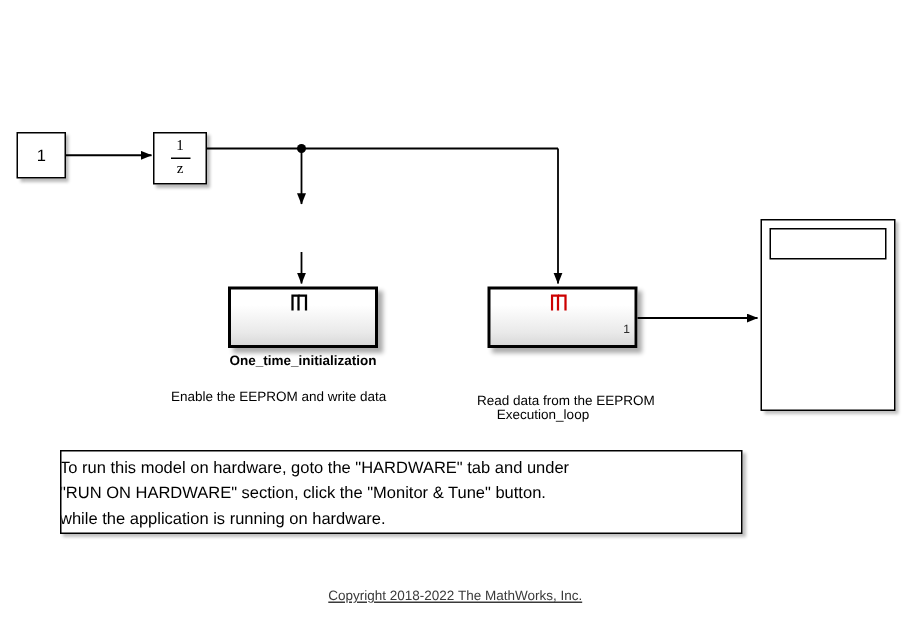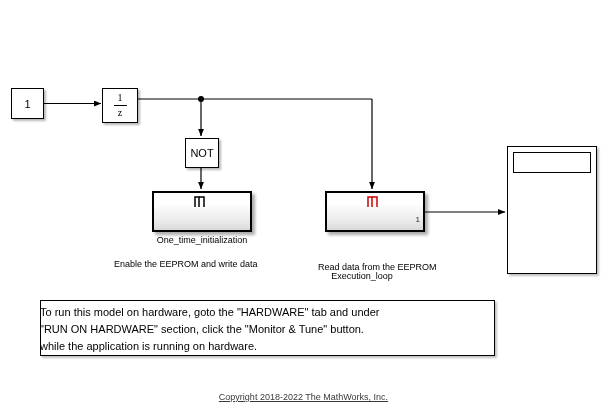--- a/index.html
+++ b/index.html
@@ -62,21 +62,21 @@
     box-shadow:2px 2px 2px rgba(0,0,0,0.25);
   }
   #scope-inner{
     position:absolute;left:5px;top:5px;right:5px;height:21px;
     box-sizing:border-box;border:1.4px solid #000;background:#fff;
   }
 
   
   .blk-label{position:absolute;font-size:9px;color:#000;text-align:center;
              white-space:nowrap;}
-  #onetime-label{left:152px;top:235px;width:100px;}
+  #onetime-label{left:152px;top:235px;width:100px;font-weight:bold;}
   #execloop-label{left:312px;top:235px;width:100px;margin-top:36px;}
   .note{position:absolute;font-size:9px;color:#000;white-space:nowrap;}
   #onetime-note{left:114px;top:259px;}
   #execloop-note{left:318px;top:262px;}
 
   
   #annotation-box{
     position:absolute;left:40px;top:300px;width:455px;height:56px;
     box-sizing:border-box;border:1.3px solid #000;background:#fff;
     box-shadow:2px 2px 2px rgba(0,0,0,0.25);overflow:hidden;
@@ -131,23 +131,20 @@
   </div>
 
   <div class="blk" id="unitdelay-block">
     <span class="frac">
       <span class="num">1</span>
       <span class="bar"></span>
       <span class="den">z</span>
     </span>
   </div>
 
-  <div class="blk" id="not-block">
-    <span>NOT</span>
-  </div>
 
   <div class="subsys" id="onetime-block">
     <svg class="pulse-icon" viewBox="0 0 16 13">
       <path d="M1,12 L1,2 L5,2 L5,12" fill="none" stroke="#000" stroke-width="1.5"></path>
       <path d="M5,2 L10,2 L10,12" fill="none" stroke="#000" stroke-width="1.5"></path>
     </svg>
   </div>
   <div class="blk-label" id="onetime-label">One_time_initialization</div>
   <div class="note" id="onetime-note">Enable the EEPROM and write data</div>
 

